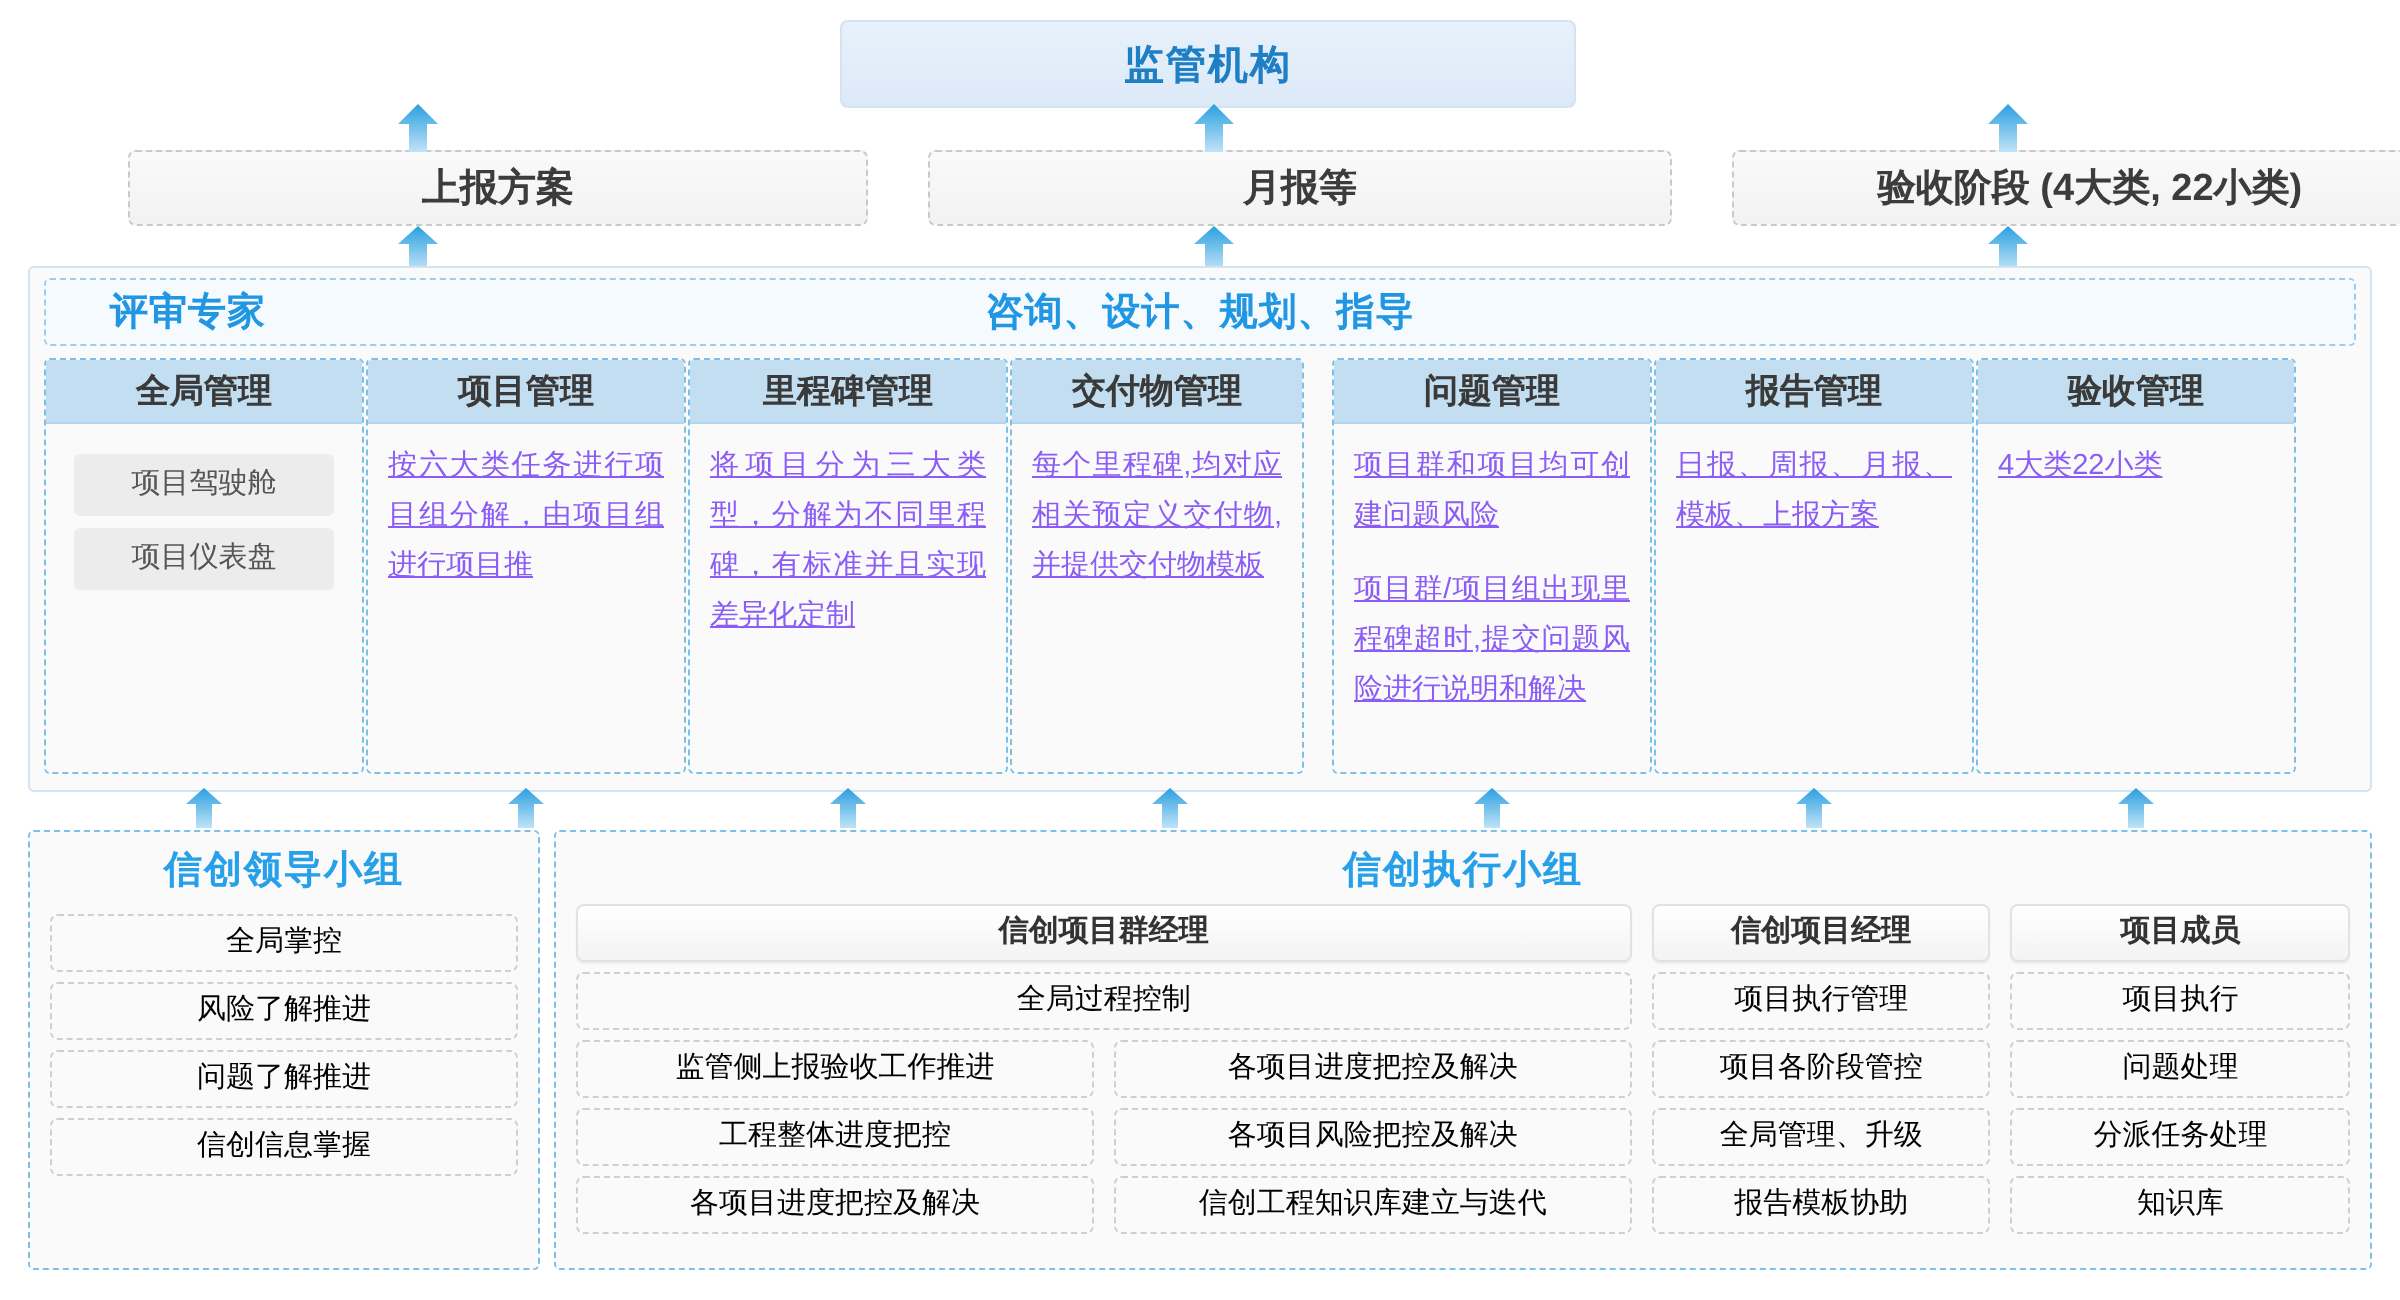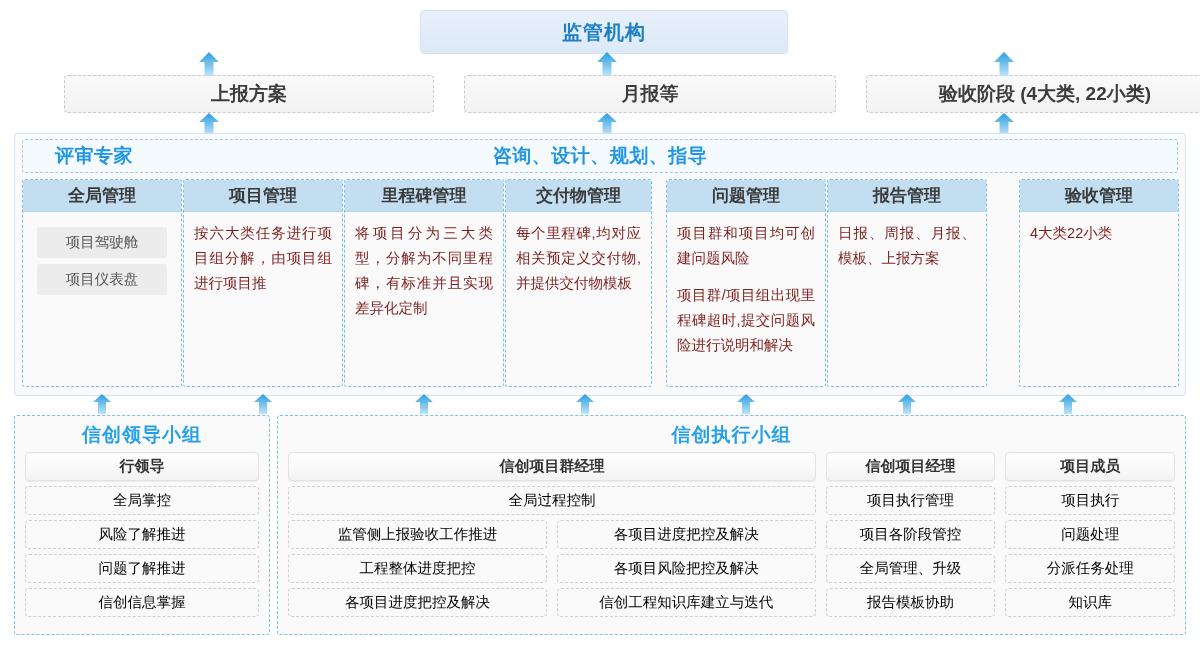--- a/index.html
+++ b/index.html
@@ -63,23 +63,24 @@
     background:#fafafa;border:1px dashed #7cc0e8;border-radius:3px;
     overflow:hidden;
   }
   .mcol .mhd{
     height:31px;line-height:31px;text-align:center;
     background:#c3def0;color:#3a3a3a;font-size:17px;font-weight:bold;
     border-bottom:1px solid #b4d6ec;
   }
   .mcol .mbody{padding:9px 10px 0 10px;}
   .mcol .mtext{
-    color:#7f1d1d;font-size:14.5px;line-height:25px;
+    color:#8b5cf6;font-size:14.5px;line-height:25px;
     text-align:justify;text-align-last:left;
     margin:0 0 12px 0;
+    text-decoration:underline;
   }
   .pill{
     background:#ececec;border-radius:3px;
     color:#555;font-size:14.5px;
     height:31px;line-height:31px;text-align:center;
     margin:6px 4px;
   }
 
   
   .botleft{
@@ -209,21 +210,21 @@
     </div>
   </div>
 
   <div class="abs mcol" style="left:827px;width:160px;">
     <div class="mhd">报告管理</div>
     <div class="mbody">
       <p class="mtext">日报、周报、月报、模板、上报方案</p>
     </div>
   </div>
 
-  <div class="abs mcol" style="left:988px;width:160px;margin-left:31px;">
+  <div class="abs mcol" style="left:988px;width:160px;">
     <div class="mhd">验收管理</div>
     <div class="mbody">
       <p class="mtext" style="text-align:left;">4大类22小类</p>
     </div>
   </div>
 
   <div class="arrow" style="left:91px;top:394px;">
     <svg viewBox="0 0 22 20" height="20">
         <path d="M11 0 L20 8 L15 8 L15 20 L7 20 L7 8 L2 8 Z" fill="url(#ga1)"></path>
       </svg>
@@ -255,21 +256,20 @@
   </div>
   <div class="arrow" style="left:1057px;top:394px;">
     <svg viewBox="0 0 22 20" height="20">
         <path d="M11 0 L20 8 L15 8 L15 20 L7 20 L7 8 L2 8 Z" fill="url(#ga1)"></path>
       </svg>
   </div>
 
   <div class="abs botleft">
     <div class="grpTitle">信创领导小组</div>
     <div style="padding:4px 10px 0 10px;">
-      <div class="roleHdr">行领导</div>
       <div class="cell">全局掌控</div>
       <div class="cell">风险了解推进</div>
       <div class="cell">问题了解推进</div>
       <div class="cell">信创信息掌握</div>
     </div>
   </div>
 
   <div class="abs botright">
     <div class="grpTitle">信创执行小组</div>
 

